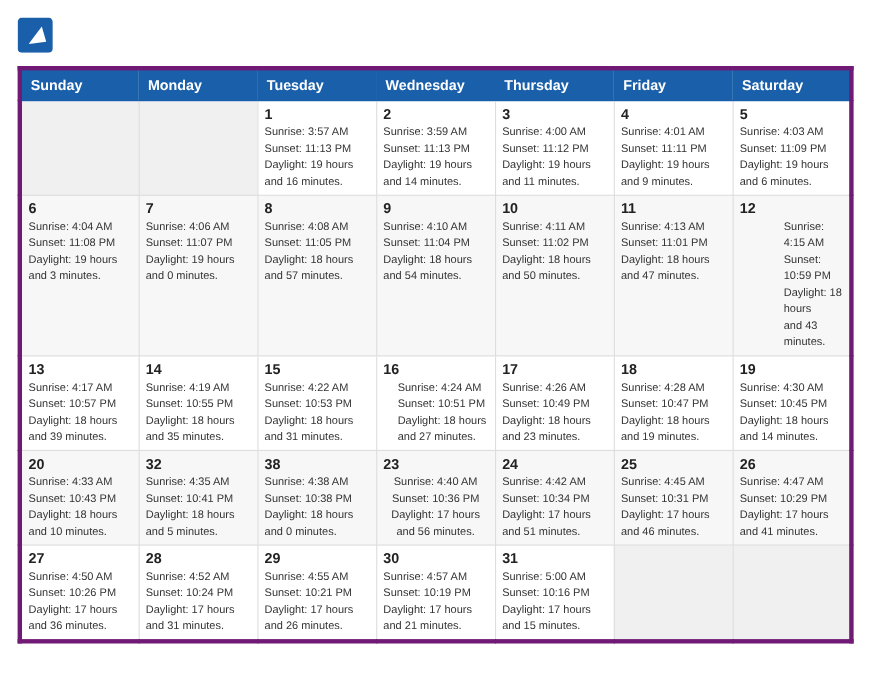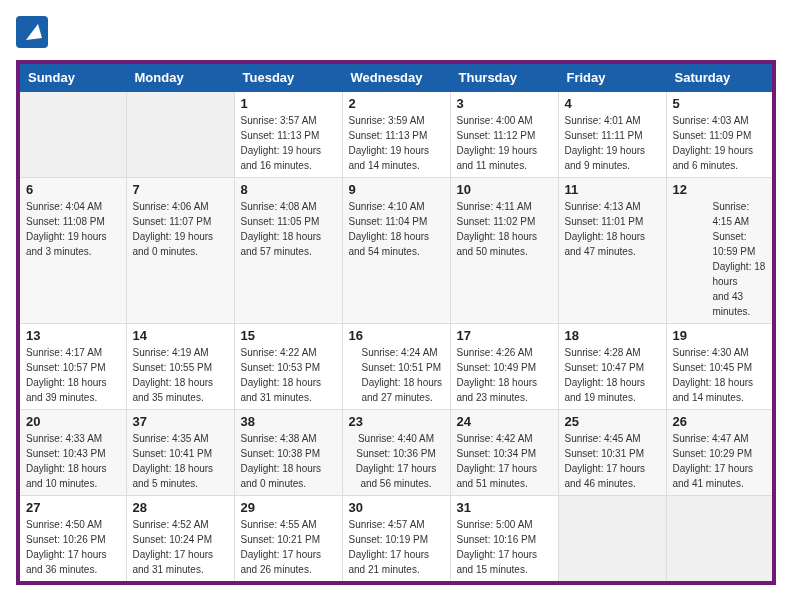--- a/index.html
+++ b/index.html
@@ -257,21 +257,21 @@
       </tr>
       <tr>
         <td>
           <div class="day-num">20</div>
           <div class="day-info" style="white-space: pre-line;">Sunrise: 4:33 AM
 Sunset: 10:43 PM
 Daylight: 18 hours
 and 10 minutes.</div>
         </td>
         <td>
-          <div class="day-num">37</div>
+          <div class="day-num">32</div>
           <div class="day-info" style="white-space: pre-line;">Sunrise: 4:35 AM
 Sunset: 10:41 PM
 Daylight: 18 hours
 and 5 minutes.</div>
         </td>
         <td>
           <div class="day-num">38</div>
           <div class="day-info" style="white-space: pre-line;">Sunrise: 4:38 AM
 Sunset: 10:38 PM
 Daylight: 18 hours

